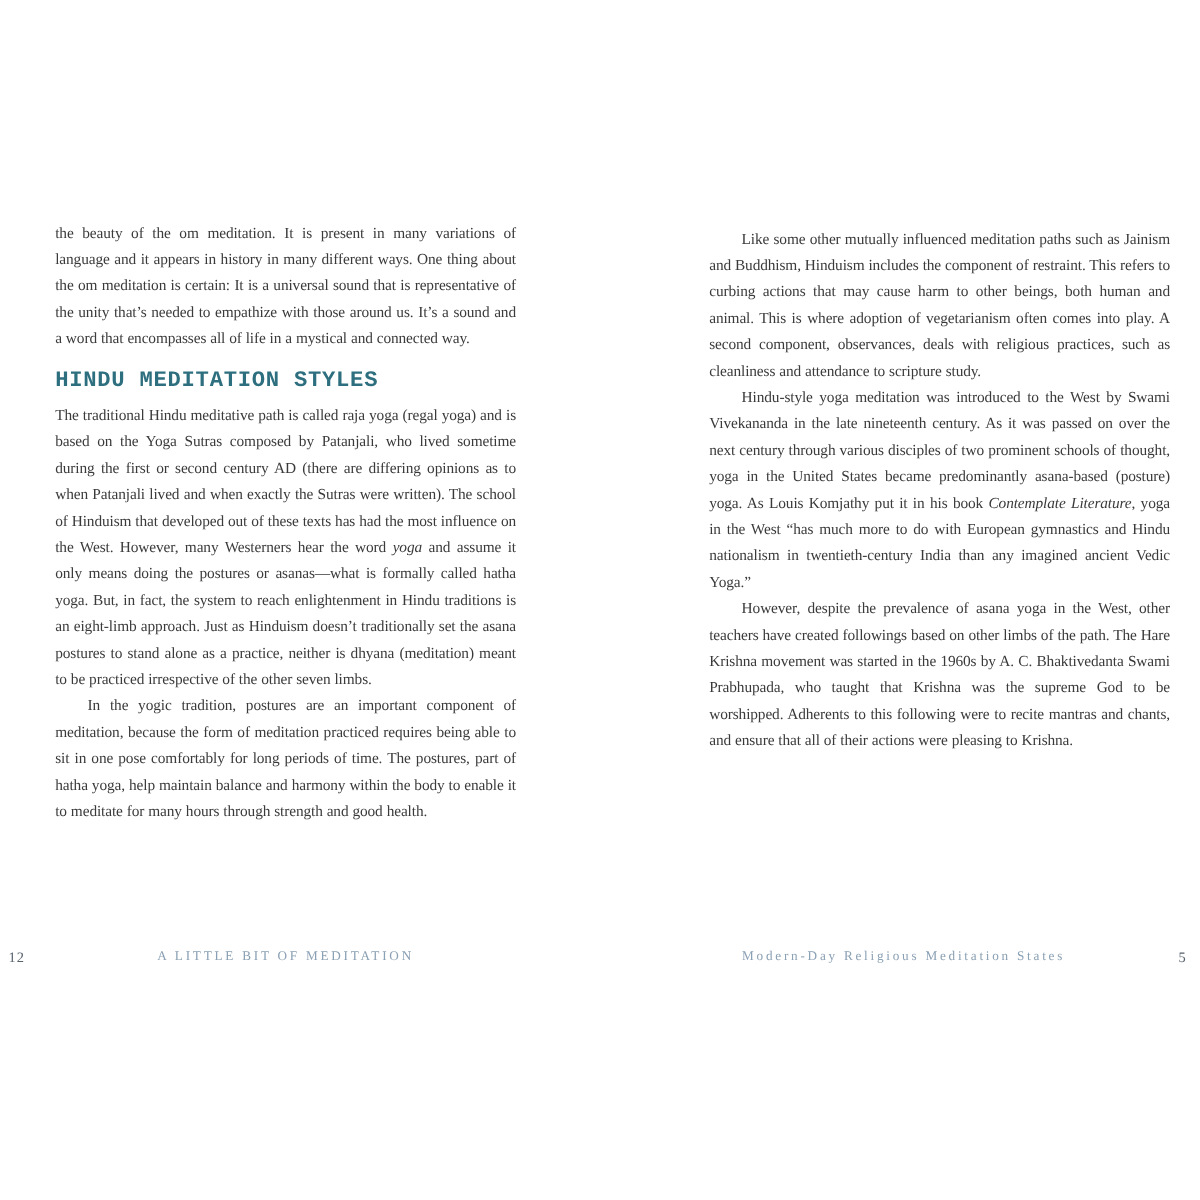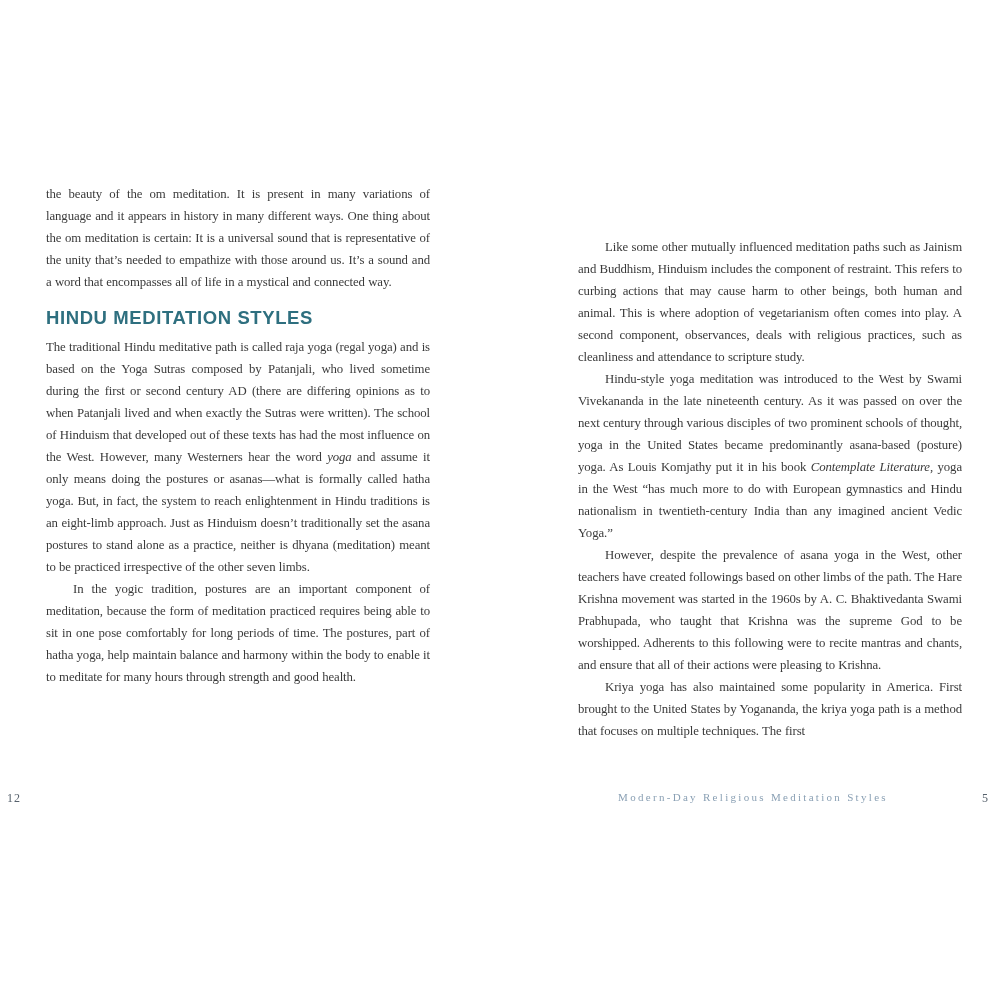--- a/index.html
+++ b/index.html
@@ -19,31 +19,31 @@
     color: var(--body-color, #3a3a3a);
   }
   .column {
     position: absolute;
     width: 384px;
     text-align: justify;
     hyphens: auto;
     -webkit-hyphens: auto;
   }
   .column-left  { left: 46px;  top: 183px; }
-  .column-right { left: 578px; top: 188px; margin-top: 48px; }
+  .column-right { left: 591px; top: 188px; }
   .body-p {
     margin: 0;
     font-size: 12.8px;
     line-height: 22px;
     letter-spacing: -0.1px;
     word-spacing: 0.2px;
   }
   .body-p.indent { text-indent: 27px; }
   .section-heading {
-    font-family: Liberation Sans, sans-serif;
+    font-family: Liberation Mono, monospace;
     font-weight: 700;
     font-size: 18.5px;
     letter-spacing: 0.6px;
     color: var(--heading-color, #2e6f7f);
     margin: 14px 0 7px 0;
     text-align: left;
   }
   em { }
   .folio {
     position: absolute;
@@ -73,25 +73,25 @@
 
   <div class="column column-left">
     <p class="body-p">the beauty of the om meditation. It is present in many variations of language and it appears in history in many different ways. One thing about the om meditation is certain: It is a universal sound that is representative of the unity that’s needed to empathize with those around us. It’s a sound and a word that encompasses all of life in a mystical and connected way.</p>
     <h2 class="section-heading">HINDU MEDITATION STYLES</h2>
     <p class="body-p">The traditional Hindu meditative path is called raja yoga (regal yoga) and is based on the Yoga Sutras composed by Patanjali, who lived sometime during the first or second century AD (there are differing opinions as to when Patanjali lived and when exactly the Sutras were written). The school of Hinduism that developed out of these texts has had the most influence on the West. However, many Westerners hear the word <em>yoga</em> and assume it only means doing the postures or asanas—what is formally called hatha yoga. But, in fact, the system to reach enlightenment in Hindu traditions is an eight-limb approach. Just as Hinduism doesn’t traditionally set the asana postures to stand alone as a practice, neither is dhyana (meditation) meant to be practiced irrespective of the other seven limbs.</p>
     <p class="body-p indent">In the yogic tradition, postures are an important component of meditation, because the form of meditation practiced requires being able to sit in one pose comfortably for long periods of time. The postures, part of hatha yoga, help maintain balance and harmony within the body to enable it to meditate for many hours through strength and good health.</p>
   </div>
 
   <div class="folio folio-left">12</div>
 
+  <div class="running-head running-head-left">A LITTLE BIT OF MEDITATION</div>
 
   <div class="column column-right">
     <p class="body-p indent">Like some other mutually influenced meditation paths such as Jainism and Buddhism, Hinduism includes the component of restraint. This refers to curbing actions that may cause harm to other beings, both human and animal. This is where adoption of vegetarianism often comes into play. A second component, observances, deals with religious practices, such as cleanliness and attendance to scripture study.</p>
     <p class="body-p indent">Hindu-style yoga meditation was introduced to the West by Swami Vivekananda in the late nineteenth century. As it was passed on over the next century through various disciples of two prominent schools of thought, yoga in the United States became predominantly asana-based (posture) yoga. As Louis Komjathy put it in his book <em>Contemplate Literature</em>, yoga in the West “has much more to do with European gymnastics and Hindu nationalism in twentieth-century India than any imagined ancient Vedic Yoga.”</p>
     <p class="body-p indent">However, despite the prevalence of asana yoga in the West, other teachers have created followings based on other limbs of the path. The Hare Krishna movement was started in the 1960s by A. C. Bhaktivedanta Swami Prabhupada, who taught that Krishna was the supreme God to be worshipped. Adherents to this following were to recite mantras and chants, and ensure that all of their actions were pleasing to Krishna.</p>
-    <p class="body-p indent">Kriya yoga has also maintained some popularity in America. First brought to the United States by Yogananda, the kriya yoga path is a method that focuses on multiple techniques. The first</p>
   </div>
 
-  <div class="running-head running-head-right">Modern-Day Religious Meditation Styles</div>
+  <div class="running-head running-head-right">Modern-Day Religious Meditation States</div>
 
   <div class="folio folio-right">5</div>
 
 </div>
 
 </body></html>

